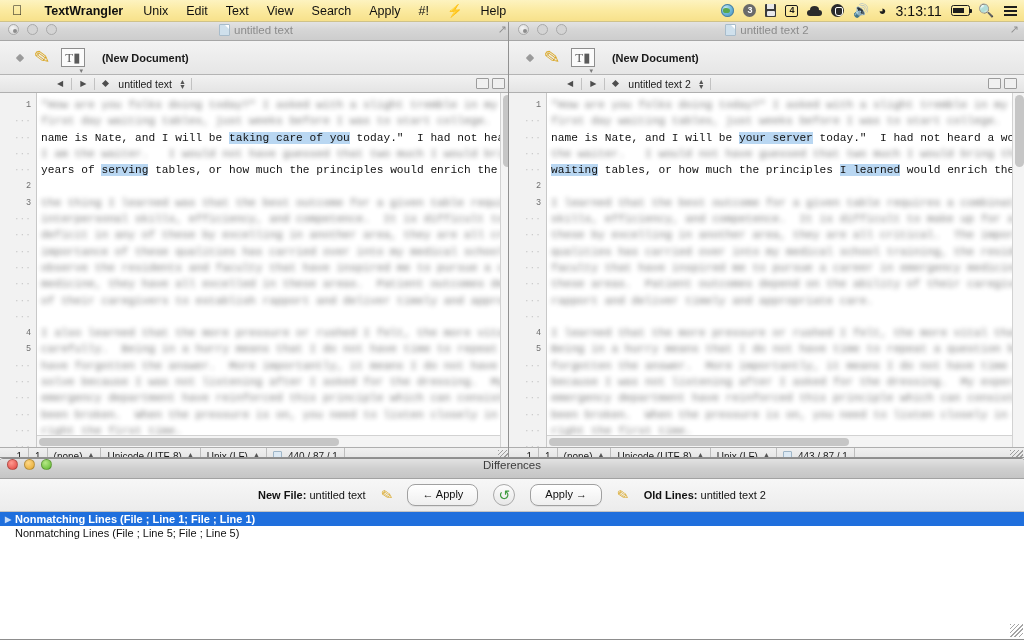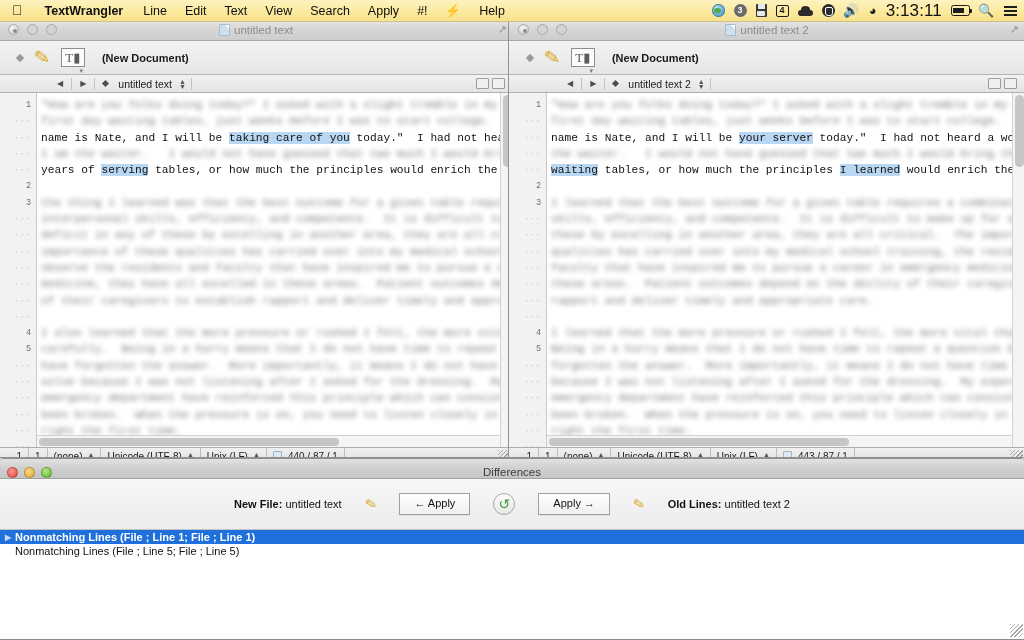--- a/index.html
+++ b/index.html
@@ -19,21 +19,21 @@
     border-bottom: 1px solid #cfc289;
     display: flex; align-items: center;
     font-size: 12.5px; color: #101010;
     z-index: 50;
   }
   .apple-logo { padding: 0 11px 0 12px; font-size: 14px; line-height: 1; position: relative; top:-1px; }
   .menu-item { padding: 0 9px; white-space: nowrap; line-height: 22px; }
   .menu-item.app-name { font-weight: bold; padding: 0 11px; }
   .menubar-right { margin-left: auto; display: flex; align-items: center; padding-right: 7px; gap: 9px; }
   .mb-icon { display: inline-flex; align-items: center; justify-content: center; line-height: 1; }
-  .mb-clock { font-size: 17px; letter-spacing: 0.1px; }
+  .mb-clock { font-size: 14px; letter-spacing: 0.1px; }
 
   .ico-globe { width:13px; height:13px; border-radius:50%;
       background: radial-gradient(circle at 35% 30%, #bfe6f5 0%, #6fb9dd 45%, #3f86b5 100%);
       box-shadow: inset 0 0 0 1px #4d7f9c;
       position: relative; overflow: hidden; }
   .ico-globe:after { content:""; position:absolute; left:2px; top:4px; width:7px; height:5px;
       background:#5aa84e; border-radius: 40% 60% 50% 45%; }
   .ico-badge3 { width:13px; height:13px; border-radius:50%; background:#6a6a6a;
       color:#fff; font-size:9px; font-weight:bold; display:flex; align-items:center; justify-content:center; }
   .ico-disk { width:11px; height:13px; background:#3a3a3a; border-radius:1px; position:relative; }
@@ -166,40 +166,40 @@
      background: repeating-linear-gradient(135deg, #9e9e9e 0 1px, transparent 1px 3px); }
 
   
   .diffwin {
     position: absolute; left: -2px; top: 458px; width: 1028px; height: 182px;
     background: #fff; border: 1px solid #8d8d8d; border-radius: 5px 5px 0 0; overflow: hidden;
   }
   .diff-titlebar {
     height: 20px;
     background: linear-gradient(to bottom, #e2e2e2 0%, #cfcfcf 50%, #c5c5c5 100%);
-    border-bottom: 1px solid #a2a2a2; display:flex; align-items:flex-end; position: relative;
+    border-bottom: 1px solid #a2a2a2; display:flex; align-items:flex-start; position: relative;
   }
   .diff-traffic { display:flex; gap:6px; padding-left:8px; }
   .dtl { width:11px; height:11px; border-radius:50%; border:1px solid rgba(0,0,0,.22); }
   .dtl.red { background: radial-gradient(circle at 38% 32%, #ff9a90, #e0443e); }
   .dtl.yellow { background: radial-gradient(circle at 38% 32%, #ffd886, #e3a72d); }
   .dtl.green { background: radial-gradient(circle at 38% 32%, #b6e886, #5cb62b); }
   .diff-title { position:absolute; left:0; right:0; text-align:center;
      font-size: 11.5px; color:#3c3c3c; }
 
   .diff-toolbar {
-    height: 51px; background: linear-gradient(to bottom, #f7f7f7, #ececec);
+    height: 33px; background: linear-gradient(to bottom, #f7f7f7, #ececec);
     border-bottom: 1px solid #c3c3c3;
-    display:flex; align-items:center; justify-content:center; gap: 23px;
+    display:flex; align-items:center; justify-content:center; gap: 15px;
     font-size: 11px; color:#121212;
   }
   .diff-lbl b { font-weight: bold; }
   .diff-pencil { font-size: 14px; transform: rotate(-12deg); color:#d9a520; line-height:1; }
   .apply-btn {
-    border: 1px solid #a0a0a0; border-radius: 0;
+    border: 1px solid #a0a0a0; border-radius: 8px;
     background: linear-gradient(to bottom, #ffffff, #efefef);
     font-size: 11px; color: #111; padding: 3px 14px; line-height: 1.2;
     box-shadow: 0 1px 0 rgba(0,0,0,.06);
   }
   .refresh-btn {
     width: 22px; height: 22px; border-radius: 50%;
     border: 1px solid #a8a8a8;
     background: linear-gradient(to bottom, #fcfcfc, #e7e7e7);
     display:flex; align-items:center; justify-content:center;
     color: #3f9b3f; font-size: 14px; line-height: 1;
@@ -215,21 +215,21 @@
      background: repeating-linear-gradient(135deg, #a5a5a5 0 1px, transparent 1px 3px); }
 </style>
 </head>
 <body>
 
 <div id="screen">
 
   <div class="menubar">
     <div class="apple-logo"></div>
     <div class="menu-item app-name">TextWrangler</div>
-    <div class="menu-item">Line</div>
+    <div class="menu-item">Unix</div>
     <div class="menu-item">Edit</div>
     <div class="menu-item">Text</div>
     <div class="menu-item">View</div>
     <div class="menu-item">Search</div>
     <div class="menu-item">Apply</div>
     <div class="menu-item">#!</div>
     <div class="menu-item">⚡</div>
     <div class="menu-item">Help</div>
 
     <div class="menubar-right">

